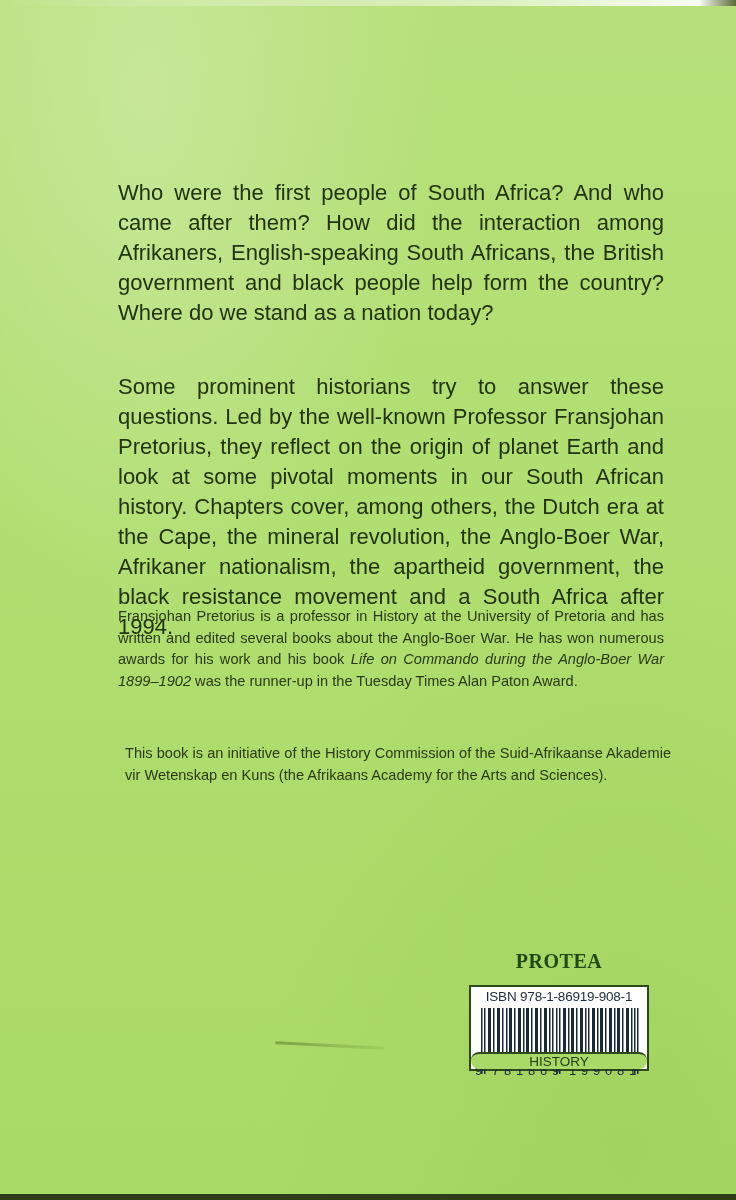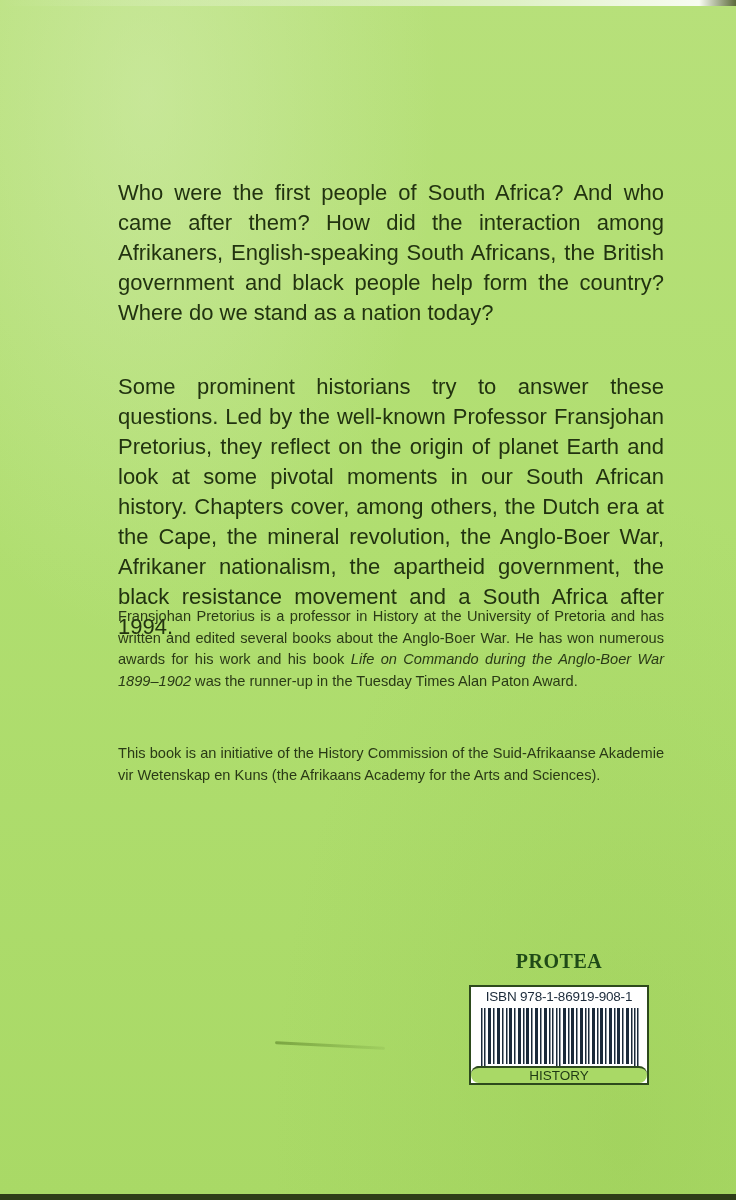--- a/index.html
+++ b/index.html
@@ -42,41 +42,41 @@
       color: #223310;
     }
     .blurb-1 { top: 178px; }
     .blurb-2 { top: 372px; }
     .bio {
       font-size: 14.6px;
       line-height: 21.5px;
       color: #2a3a16;
     }
     .bio-1 { top: 606px; }
-    .bio-2 { top: 743px; }
+    .bio-2 { top: 743px; margin-left: 7px; }
     .bio em { font-style: italic; }
 
     .publisher {
       position: absolute;
       left: 468px;
       top: 950px;
       width: 182px;
       text-align: center;
       font-family: "Liberation Serif", serif;
       font-weight: bold;
       font-size: 20px;
       letter-spacing: 0.5px;
       color: #1f4a17;
     }
     .barcode-box {
       position: absolute;
       left: 469px;
       top: 985px;
       width: 180px;
-      height: 100px;
+      height: 86px;
       border: 2px solid #2d4a1c;
       background: #ffffff;
     }
     .isbn-text {
       position: absolute;
       left: 0; top: 2px;
       width: 100%;
       text-align: center;
       font-family: "Liberation Sans", sans-serif;
       font-size: 13.5px;

